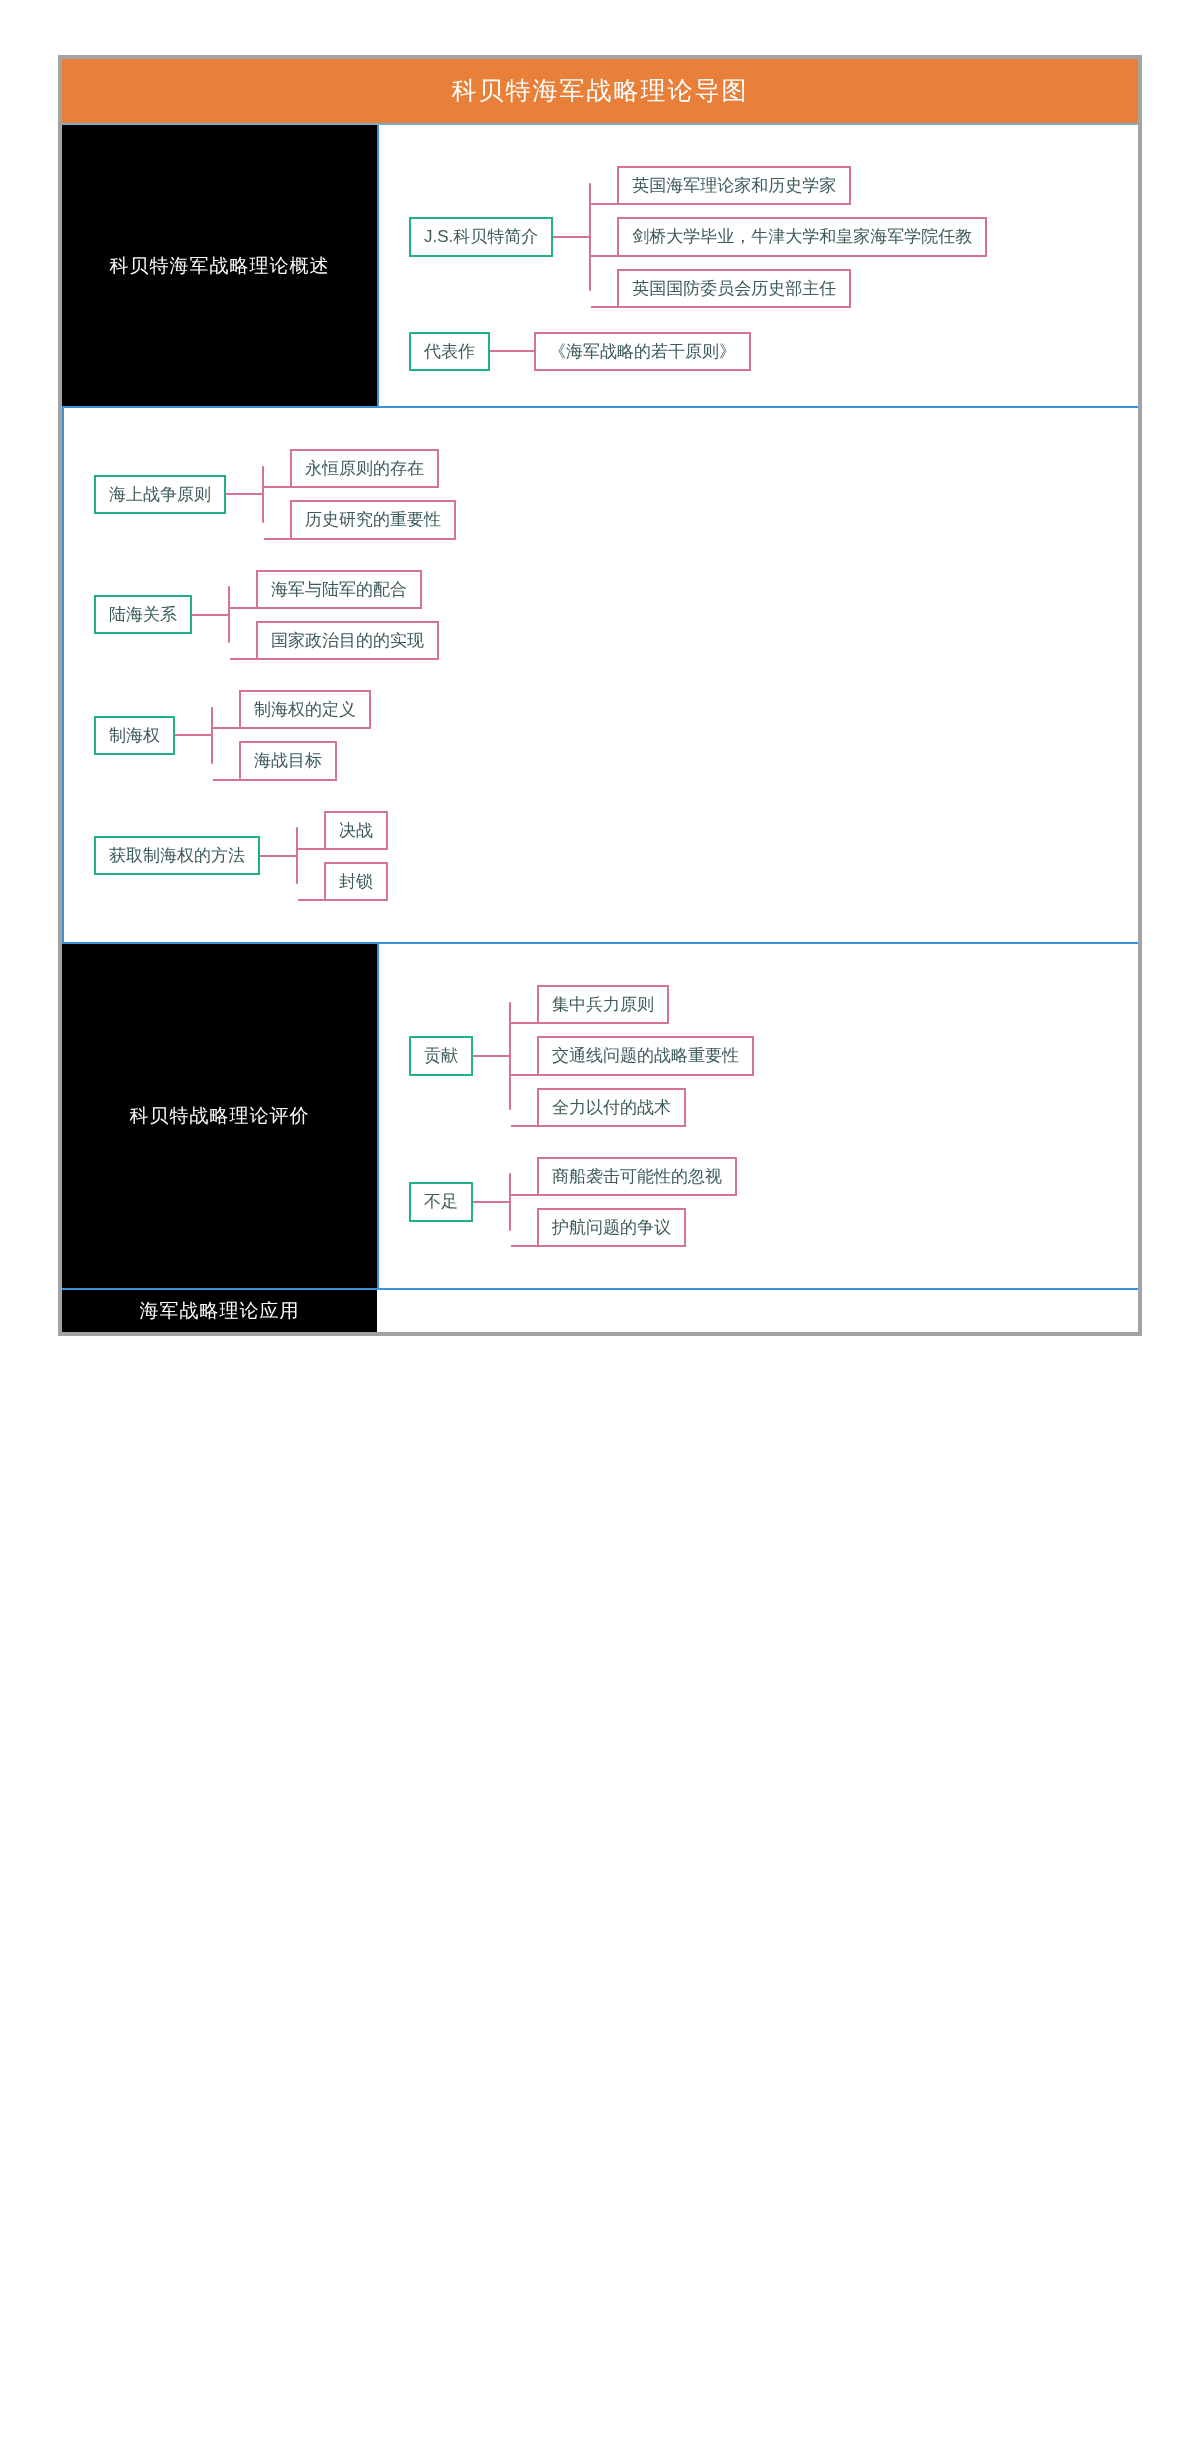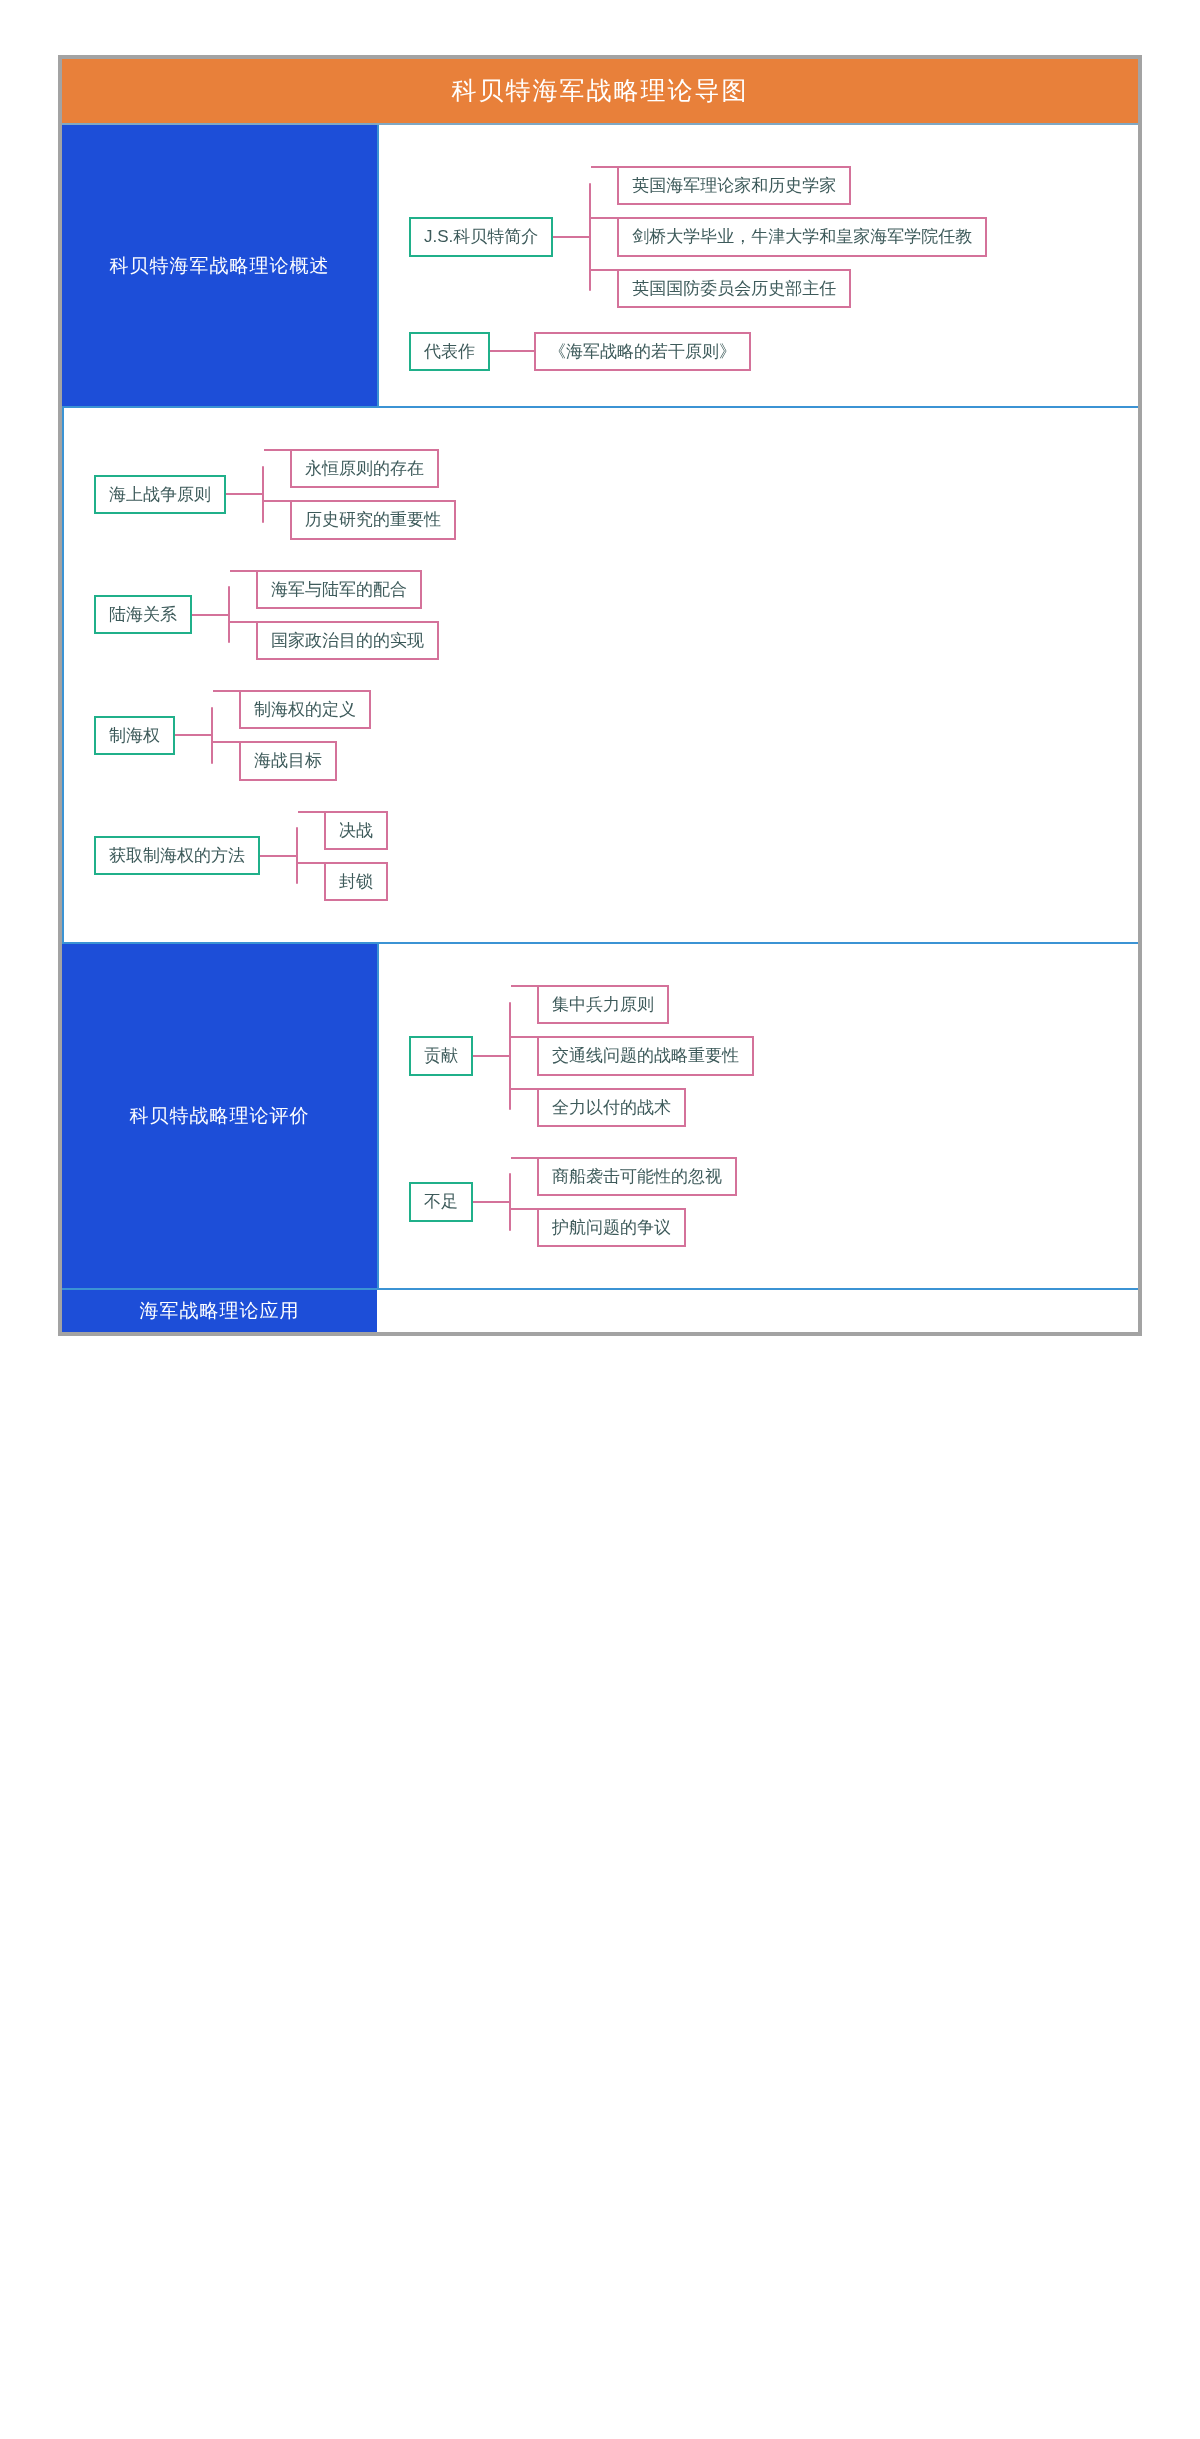--- a/index.html
+++ b/index.html
@@ -33,21 +33,21 @@
   }
   .section {
     display: flex;
     align-items: stretch;
     border-bottom: 2px solid #3b93d4;
   }
   .section:last-child { border-bottom: none; }
   .sec-label {
     width: 315px;
     flex: 0 0 315px;
-    background: #1d4ed8;
+    background: #000000;
     color: #ffffff;
     font-size: 19px;
     display: flex;
     align-items: center;
     justify-content: center;
     text-align: center;
     padding: 8px 18px;
     letter-spacing: 1px;
   }
   .sec-body {
@@ -90,21 +90,21 @@
     background: #d4729a;
     flex: 0 0 22px;
   }
   .tree {
     position: relative;
     display: flex;
     flex-direction: column;
   }
   .leaf-row {
     display: flex;
-    align-items: flex-start;
+    align-items: flex-end;
     margin: 6px 0;
   }
   .leaf-connector {
     width: 26px;
     height: 2px;
     background: #d4729a;
     flex: 0 0 26px;
   }
   
   .spine {

